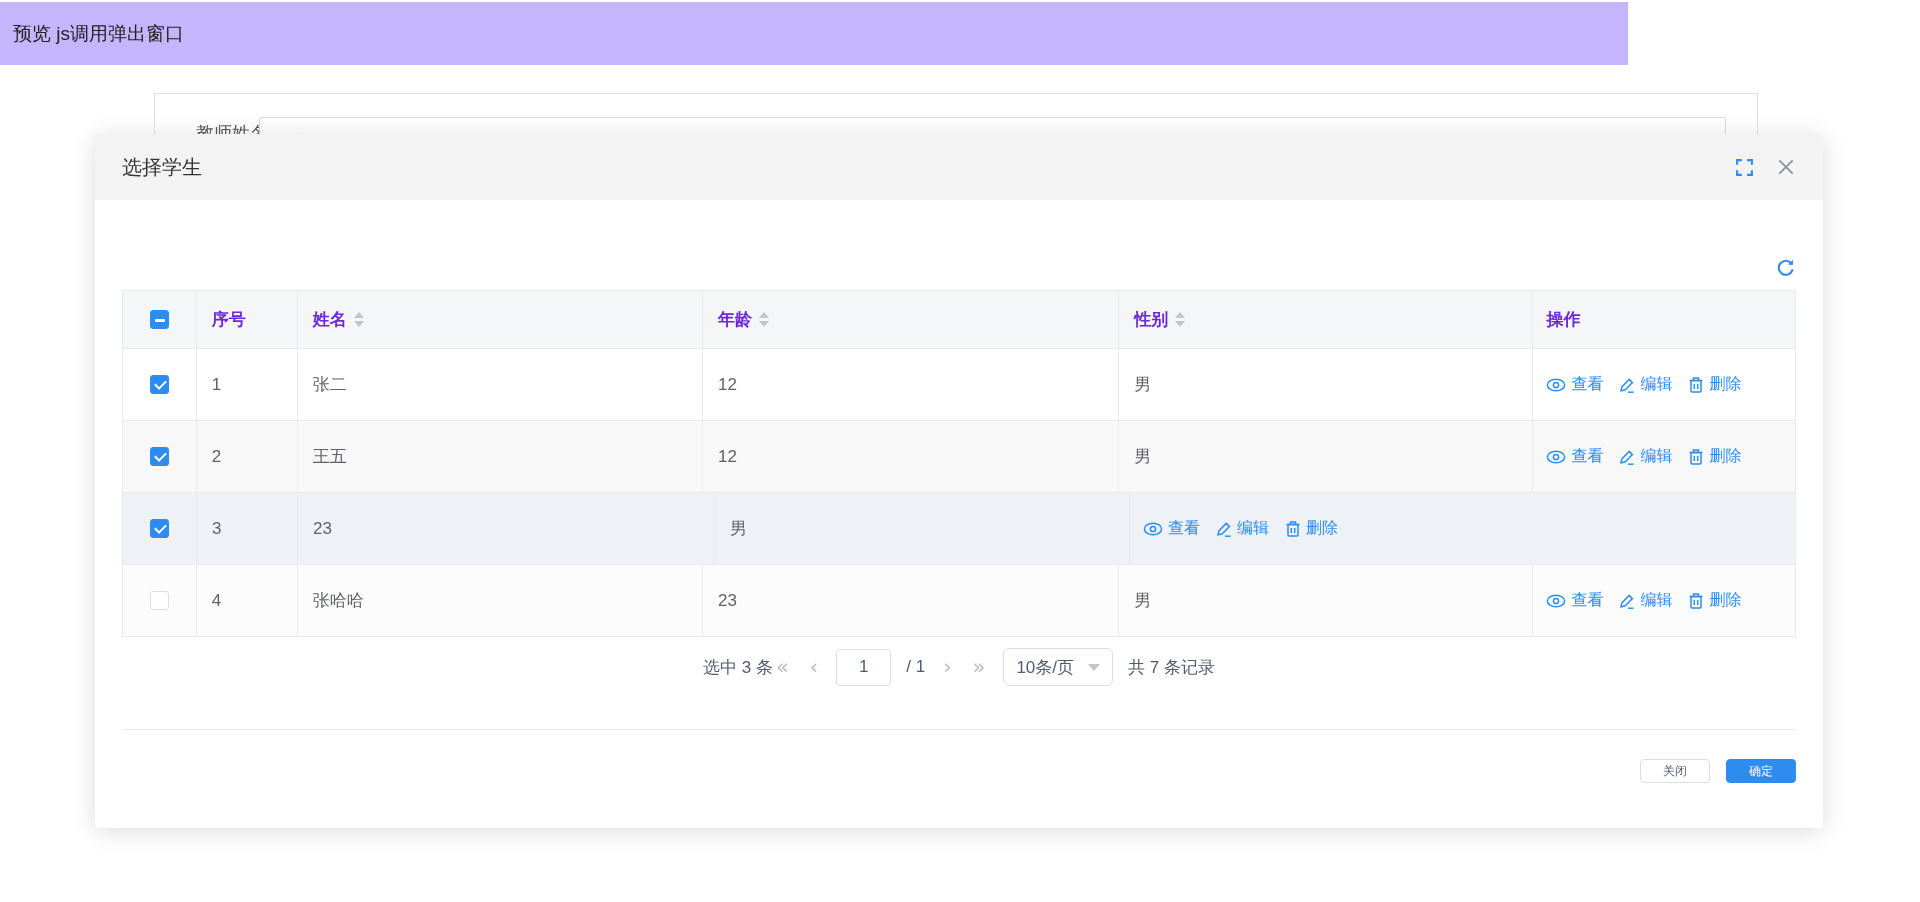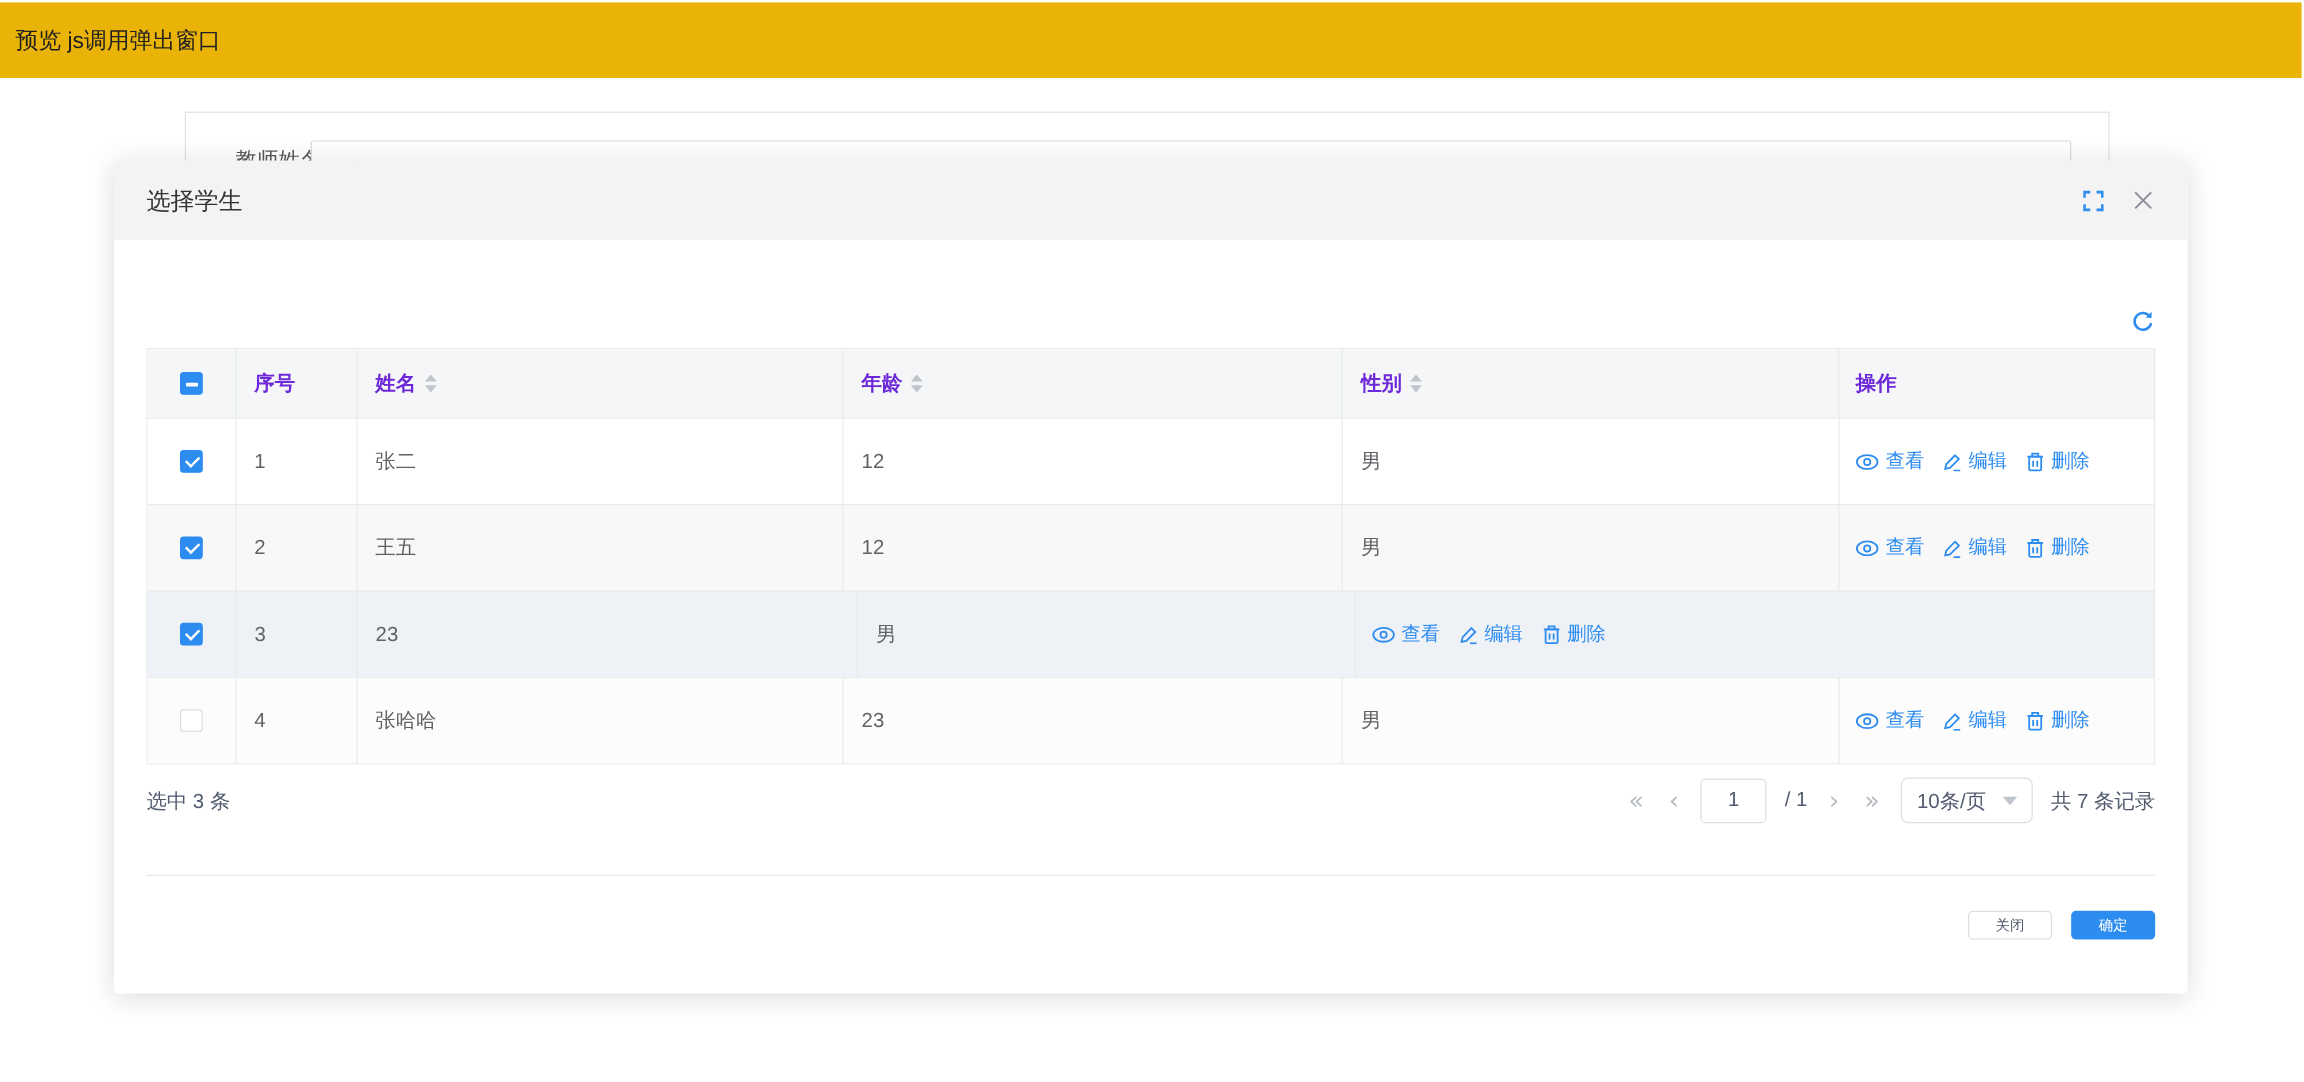--- a/index.html
+++ b/index.html
@@ -1,22 +1,22 @@
 <!DOCTYPE html>
 <html><head>
 <meta charset="utf-8">
 <style>
   * { margin:0; padding:0; box-sizing:border-box; }
   html,body { width:1920px; height:902px; background:#fff;
     font-family:"Liberation Sans","DejaVu Sans",sans-serif; color:#333; }
   .stage { position:relative; width:1920px; height:902px; overflow:hidden; background:#fff; }
 
   
-  .topbar { position:absolute; left:0; top:2px; width:1918px; height:63px;
-    background:#eab308; display:flex; align-items:center; padding-left:13px; }
+  .topbar { position:absolute; left:0; top:2px; width:1628px; height:63px;
+    background:#c4b5fd; display:flex; align-items:center; padding-left:13px; }
   .topbar .title { font-size:19px; color:#1f1f1f; }
 
   
   .form-panel { position:absolute; left:154px; top:93px; width:1604px; height:260px;
     background:#fff; border:1px solid #e2e2e2; }
   .form-label { position:absolute; left:41px; top:27px; font-size:18px; color:#595959; }
   .form-input { position:absolute; left:104px; top:23px; width:1467px; height:46px;
     border:1px solid #d9d9d9; border-radius:2px; padding:6px 12px 0 12px; font-size:18px;
     color:#262626; font-family:inherit; background:#fff; outline:none; }
 
@@ -67,21 +67,21 @@
     border-left:2px solid #fff; border-bottom:2px solid #fff; transform:rotate(-45deg); }
   .cb.indeterminate::after { content:""; position:absolute; left:4px; top:8px;
     width:10px; height:3px; background:#fff; border-radius:1px; }
 
   
   .actions { display:flex; gap:16px; align-items:center; }
   .action-link { display:inline-flex; align-items:center; gap:5px; color:#2d8cf0;
     font-size:16px; cursor:pointer; white-space:nowrap; }
 
   
-  .table-footer { height:60px; display:flex; align-items:center; justify-content:space-between; }
+  .table-footer { height:60px; display:flex; align-items:center; justify-content:center; }
   .selected-text { font-size:17px; color:#515a6e; }
   .pager { display:flex; align-items:center; gap:15px; }
   .pg-arrow { font-size:21px; color:#b7bbc2; line-height:1; cursor:pointer;
     font-family:"DejaVu Sans",sans-serif; padding:0 3px; }
   .pg-input { width:55px; height:37px; border:1px solid #dcdee2; border-radius:4px;
     text-align:center; font-size:17px; color:#515a6e; outline:none; font-family:inherit; }
   .pg-total-pages { font-size:17px; color:#515a6e; }
   .pg-size { height:38px; border:1px solid #dcdee2; border-radius:6px; background:#fff;
     display:flex; align-items:center; gap:14px; padding:0 12px; font-size:17px;
     color:#515a6e; cursor:pointer; }

